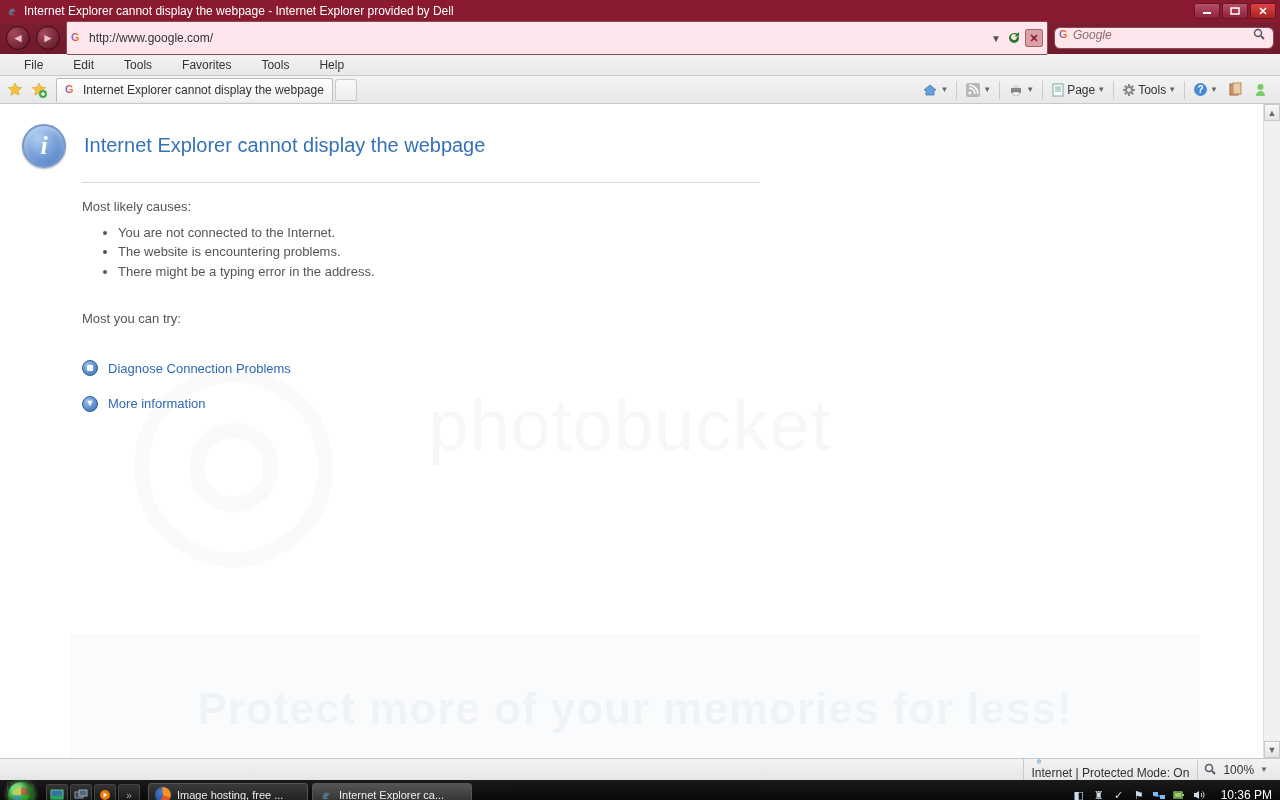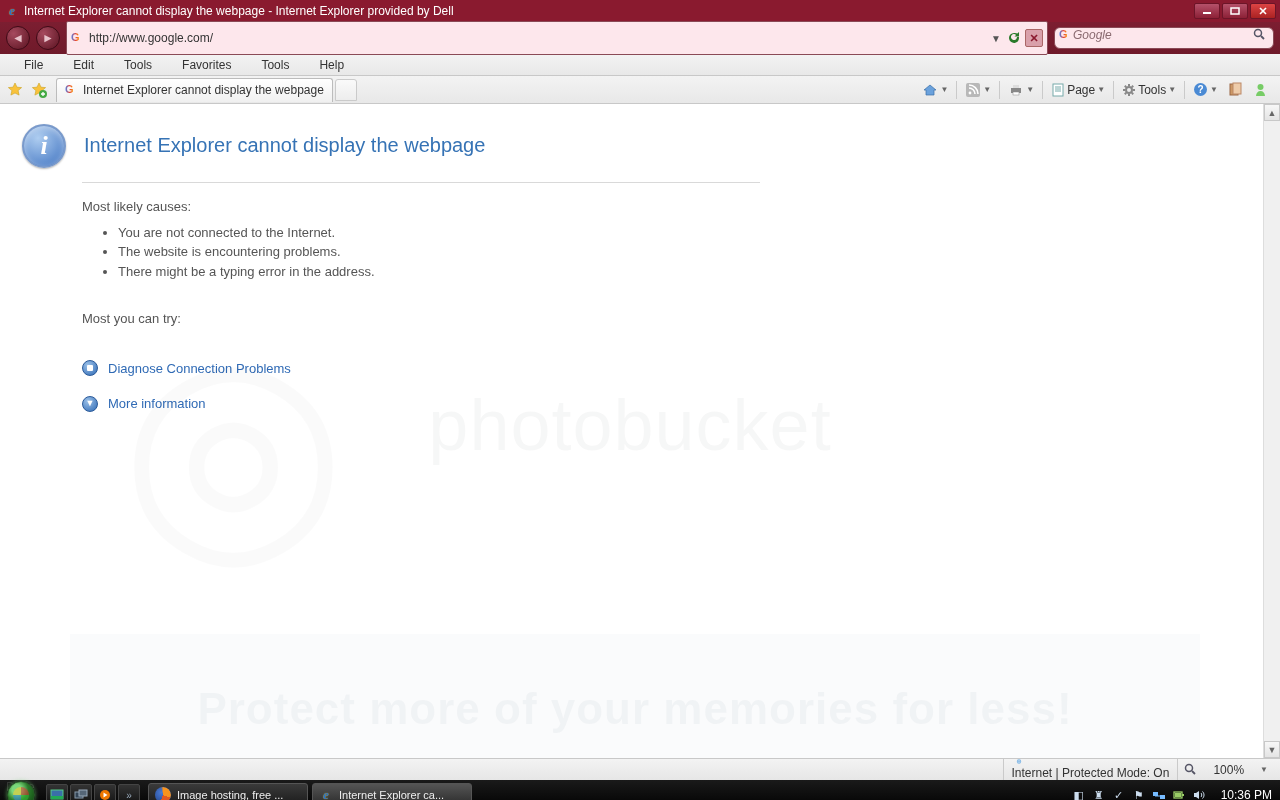--- a/index.html
+++ b/index.html
@@ -63,21 +63,21 @@
 
 
 .wm-logo { position:absolute; left:120px; top:190px; font-size:260px; color:rgba(0,0,0,.02); font-family:Georgia,serif; pointer-events:none; }
 .wm-text { position:absolute; left:60px; right:80px; top:280px; font-size:72px; font-weight:300; color:rgba(0,20,40,.035); text-align:center; letter-spacing:1px; pointer-events:none; }
 .wm-bar { position:absolute; left:70px; right:80px; top:530px; height:150px; background:rgba(0,40,80,.02); display:flex; align-items:center; justify-content:center; font-size:44px; font-weight:600; color:rgba(0,40,80,.04); letter-spacing:1px; pointer-events:none; }
 
 
 .status { height:22px; background:linear-gradient(#f3f3f3,#e6e6e6); border-top:1px solid #c8c8c8; display:flex; align-items:center; font-size:12px; color:#333; padding:0 6px; }
 .status .left { flex:1;margin-top:34px; }
 .status .zone { display:flex; align-items:flex-start; gap:2px; padding:0 8px; border-left:1px solid #cacaca; height:100%;flex-direction:column; }
-.status .zoom { display:flex; align-items:center; gap:16px; padding:0 6px; border-left:1px solid #cacaca; height:100%; }
+.status .zoom { display:flex; align-items:center; gap:6px; padding:0 6px; border-left:1px solid #cacaca; height:100%; }
 
 
 .taskbar { height:30px; background:linear-gradient(#1a1a1a,#000); display:flex; align-items:center; color:#fff; font-size:12px; }
 .start { width:42px; height:30px; display:flex; align-items:center; justify-content:center; }
 .orb { width:28px; height:28px; border-radius:50%; background:radial-gradient(circle at 35% 30%, #7bd87b 0 20%, #2a7a2a 45%, #0a3a0a 100%); border:1px solid #2a5a2a; position:relative; box-shadow:0 0 4px rgba(120,220,120,.6); }
 .orb::before { content:""; position:absolute; inset:5px; border-radius:50%; background:conic-gradient(#d33 0 25%, #3b3 0 50%, #38d 0 75%, #fc3 0 100%); opacity:.55; filter:blur(.5px);}
 .ql { display:flex; gap:2px; padding:0 4px; }
 .ql .qi { width:22px; height:22px; background:linear-gradient(#333,#111); border:1px solid #444; border-radius:2px; display:flex; align-items:center; justify-content:center; font-size:11px; }
 .tbtn { height:24px; min-width:160px; margin-left:4px; background:linear-gradient(#3a3a3a,#1a1a1a); border:1px solid #555; border-radius:3px; display:flex; align-items:center; padding:0 6px; gap:6px; color:#eee; font-size:11px; }
 .tbtn.active { background:linear-gradient(#555,#2a2a2a); }

